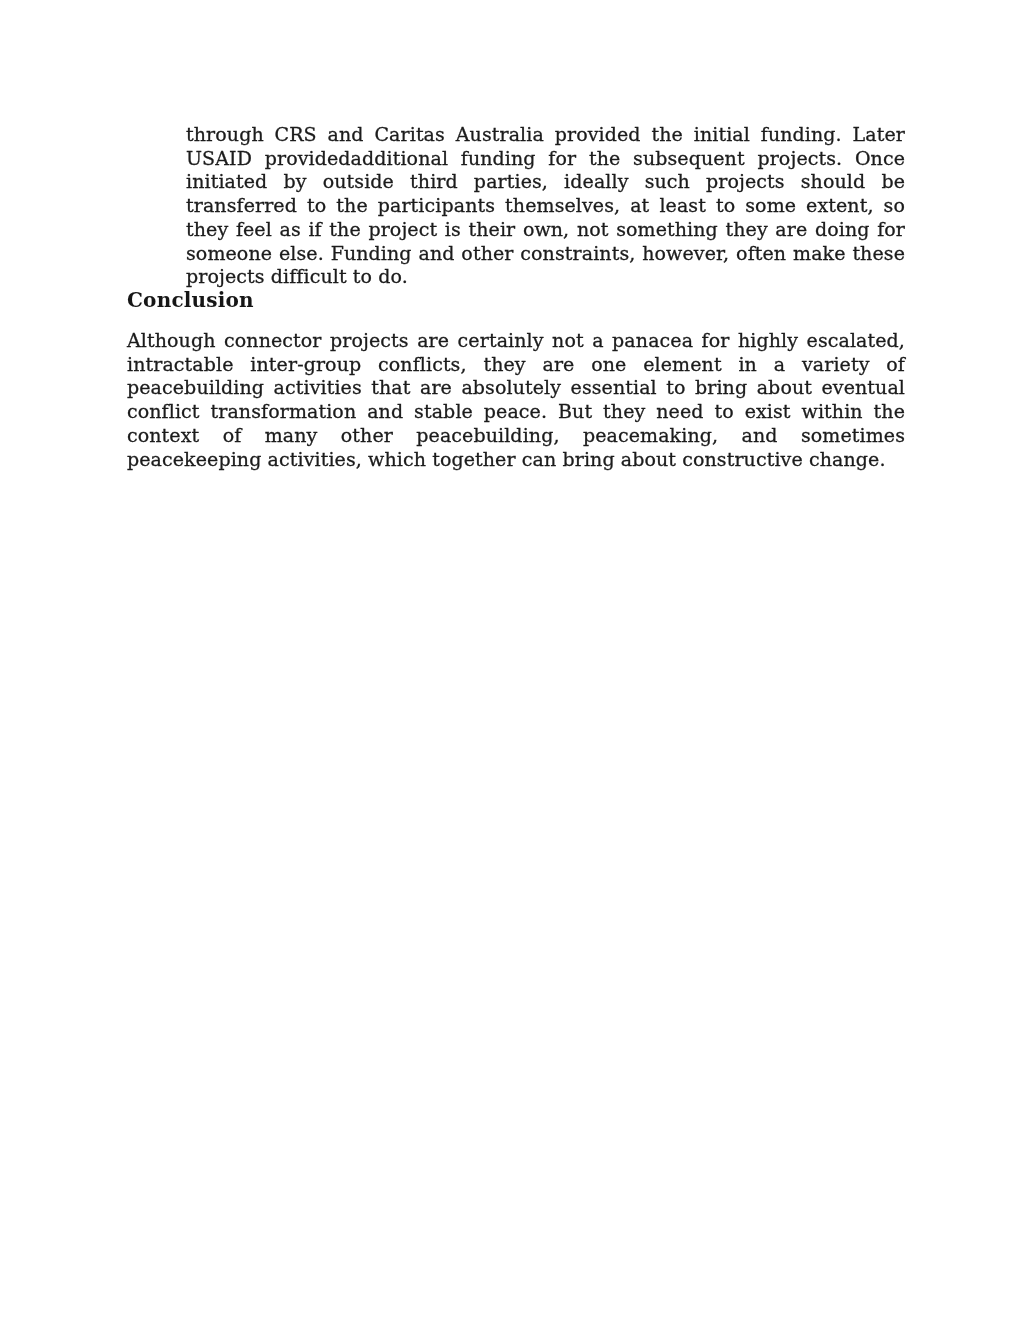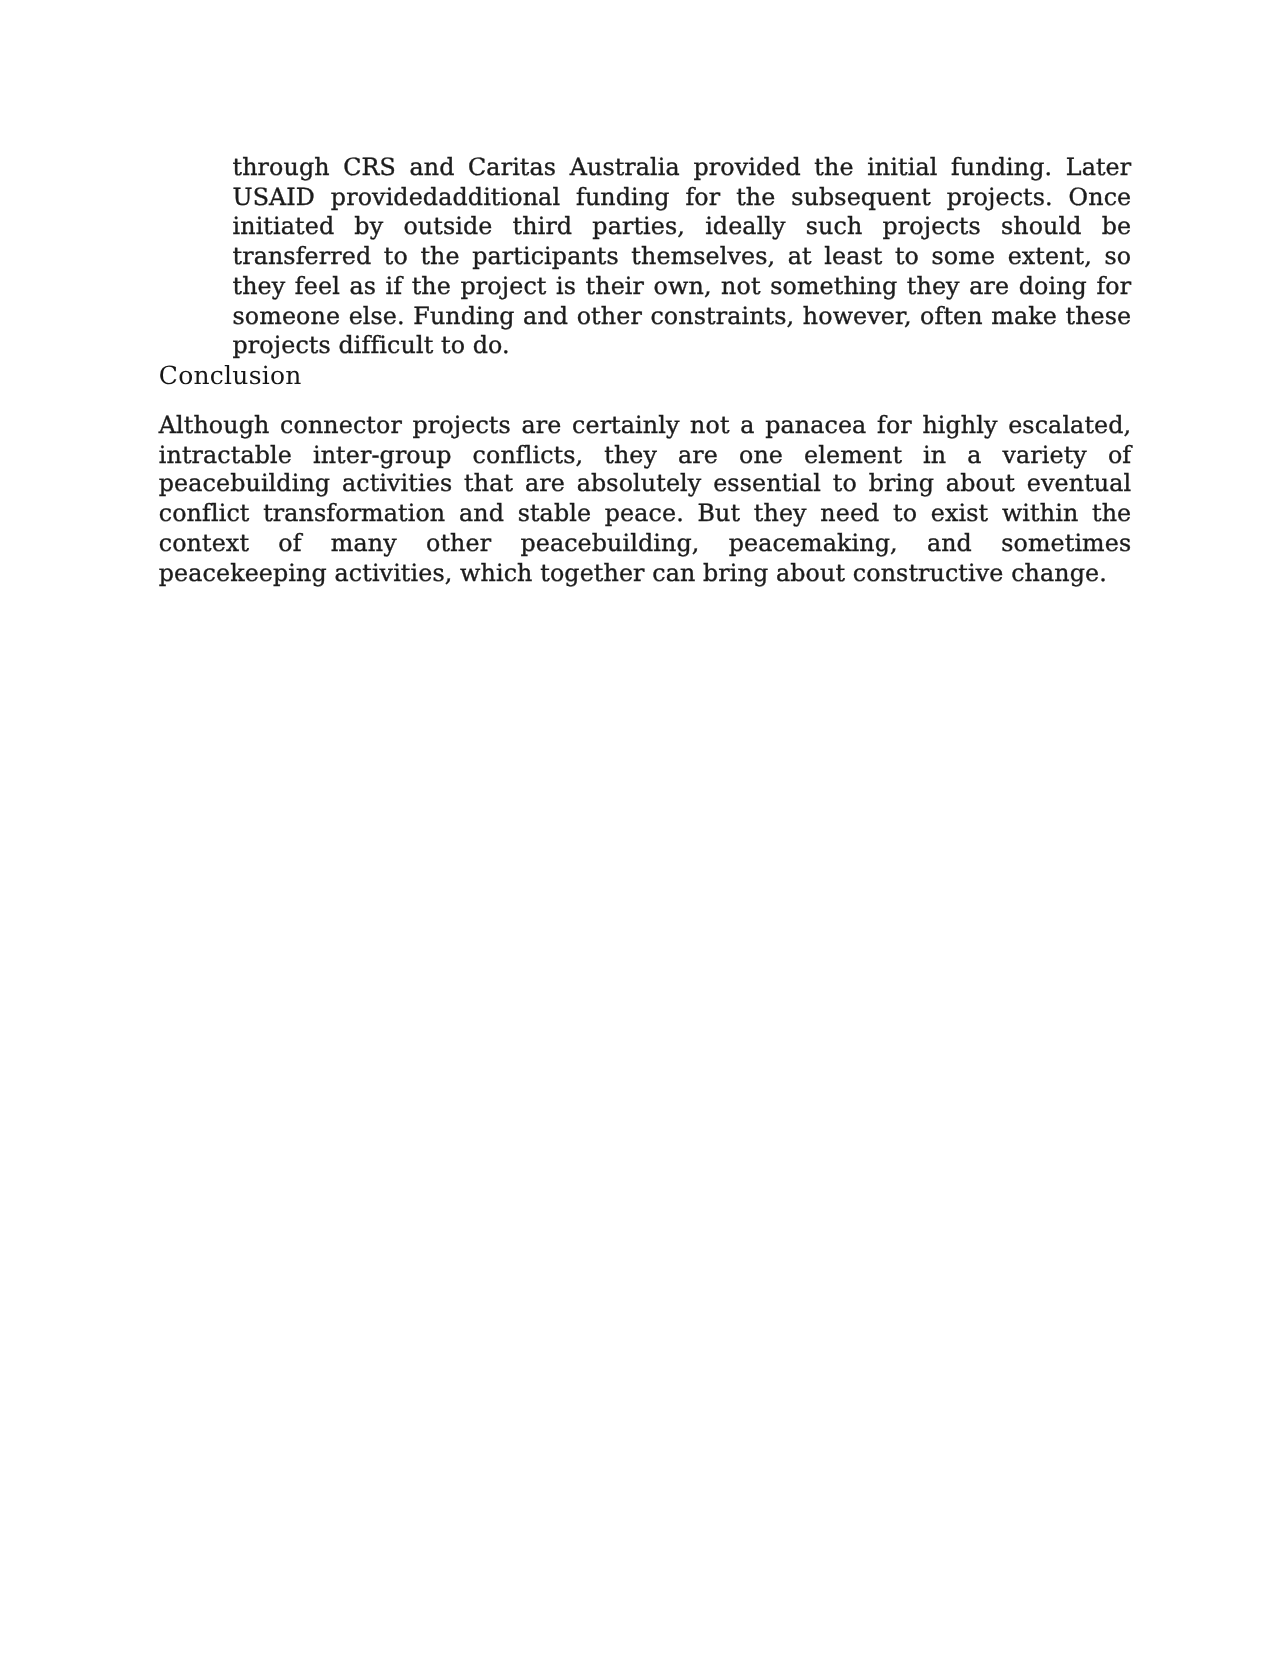--- a/index.html
+++ b/index.html
@@ -34,21 +34,21 @@
     top: 117px;
     width: 723px;
   }
 
   .heading {
     position: absolute;
     left: 121px;
     top: 282px;
     color: #161616;
     font-size: 20px;
-    font-weight: normal;
+    font-weight: bold;
     letter-spacing: 0.2px;
     text-align: center;
   }
 
   .para.full {
     left: 121px;
     top: 323px;
     width: 782px;
   }
 </style>

